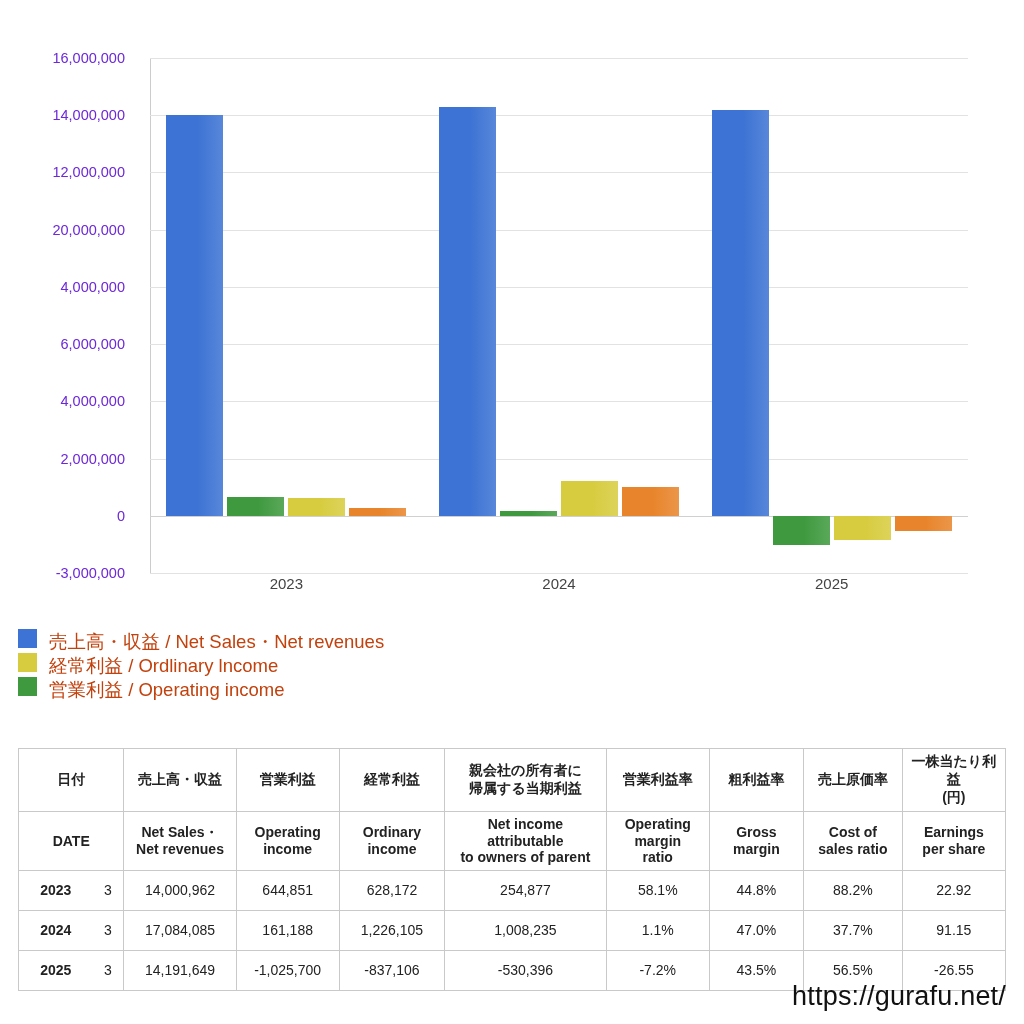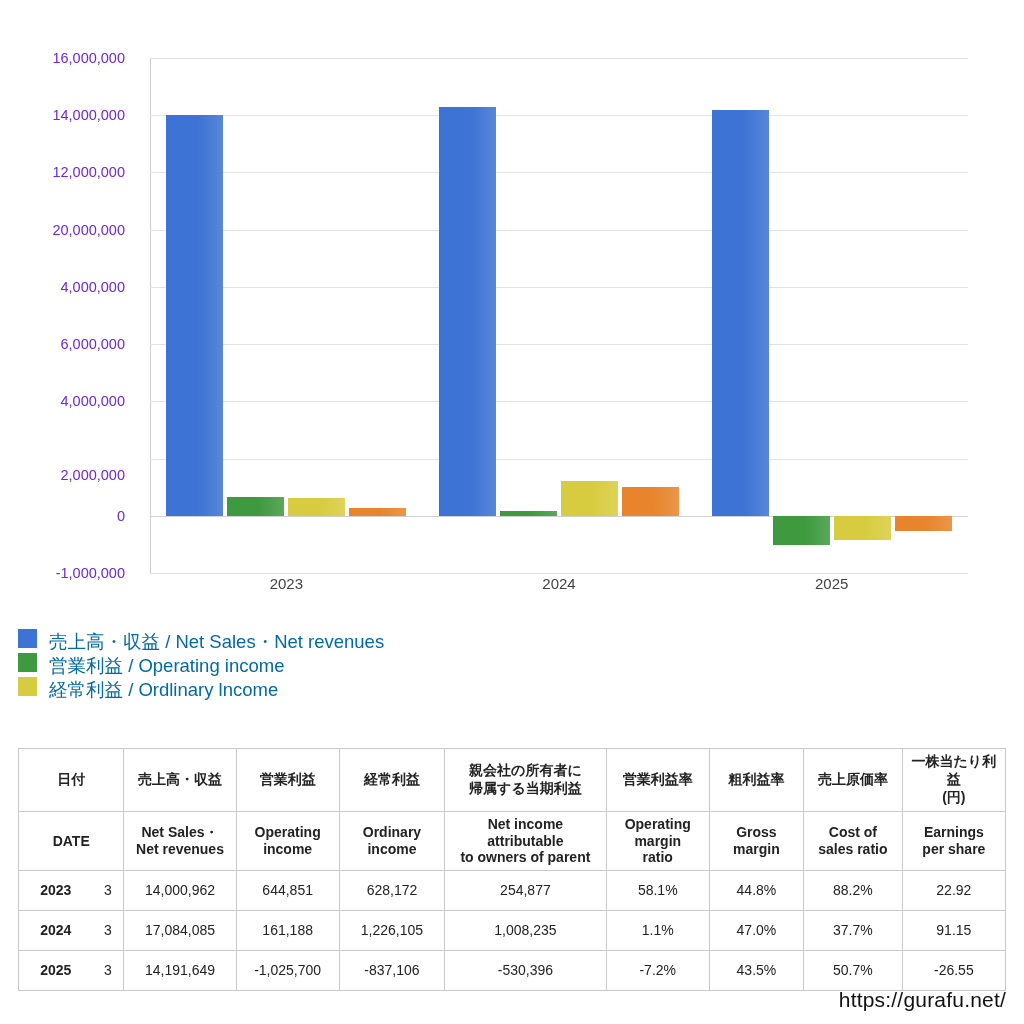--- a/index.html
+++ b/index.html
@@ -91,21 +91,21 @@
     height: 24px;
     margin-bottom: 0px;
   }
   .legend-swatch {
     width: 19px; height: 19px;
     margin-right: 12px;
     flex: 0 0 auto;
   }
   .legend-text {
     font-size: 18.5px;
-    color: #0369a1;
+    color: #c2410c;
     white-space: nowrap;
     margin-top: 6px;
   }
 
   
   .table-wrap {
     position: absolute;
     left: 18px; top: 748px;
     width: 988px;
   }
@@ -146,42 +146,42 @@
   col.c-ni    { width: 144px; }
   col.c-opm   { width: 92px; }
   col.c-gm    { width: 84px; }
   col.c-cos   { width: 88px; }
   col.c-eps   { width: 92px; }
 
   
   .footer {
     position: absolute;
     right: 18px; bottom: 12px;
-    font-size: 21px;
+    font-size: 27px;
     color: #111;
     letter-spacing: 0.2px;
   }
 </style>
 </head>
 <body>
 
 <div id="page">
 
   <div class="chart-area">
     <div class="ylabels" id="ylabels">
         <div class="ylabel-item" style="top: 0px;">16,000,000</div>
         <div class="ylabel-item" style="top: 57.2222px;">14,000,000</div>
         <div class="ylabel-item" style="top: 114.444px;">12,000,000</div>
         <div class="ylabel-item" style="top: 171.667px;">20,000,000</div>
         <div class="ylabel-item" style="top: 228.889px;">4,000,000</div>
         <div class="ylabel-item" style="top: 286.111px;">6,000,000</div>
         <div class="ylabel-item" style="top: 343.333px;">4,000,000</div>
-        <div class="ylabel-item" style="top: 400.556px; margin-top: 16px;">2,000,000</div>
+        <div class="ylabel-item" style="top: 400.556px;">2,000,000</div>
         <div class="ylabel-item" style="top: 457.778px;">0</div>
-        <div class="ylabel-item" style="top: 515px;">-1,000,000</div>
+        <div class="ylabel-item" style="top: 515px;">-3,000,000</div>
       </div>
     <div class="y-axis"></div>
     <div class="plot-wrap" id="plot">
         <div class="grid-line" style="top: 515px;"></div>
         <div class="axis-zero" style="top: 457.778px;"></div>
         <div class="grid-line" style="top: 400.556px;"></div>
         <div class="grid-line" style="top: 343.333px;"></div>
         <div class="grid-line" style="top: 286.111px;"></div>
         <div class="grid-line" style="top: 228.889px;"></div>
         <div class="grid-line" style="top: 171.667px;"></div>
@@ -209,26 +209,26 @@
         <div class="xlabel-item" style="left: 681.667px;">2025</div>
       </div>
   </div>
 
   <div class="legend" id="legend">
       <div class="legend-row">
         <span class="legend-swatch" style="background: rgb(61, 115, 212);"></span>
         <span class="legend-text">売上高・収益 / Net Sales・Net revenues</span>
       </div>
       <div class="legend-row">
+        <span class="legend-swatch" style="background: rgb(215, 204, 63);"></span>
+        <span class="legend-text">経常利益 / Ordlinary lncome</span>
+      </div>
+      <div class="legend-row">
         <span class="legend-swatch" style="background: rgb(63, 154, 63);"></span>
         <span class="legend-text">営業利益 / Operating income</span>
-      </div>
-      <div class="legend-row">
-        <span class="legend-swatch" style="background: rgb(215, 204, 63);"></span>
-        <span class="legend-text">経常利益 / Ordlinary lncome</span>
       </div>
     </div>
 
   <div class="table-wrap">
     <table class="fin">
       <colgroup>
         <col class="c-year">
           <col class="c-month">
           <col class="c-sales">
           <col class="c-op">
@@ -290,21 +290,21 @@
           </tr>
           <tr class="row-year">
             <td class="cell-year">2025</td>
             <td class="cell-month">3</td>
             <td class="num">14,191,649</td>
             <td class="num neg">-1,025,700</td>
             <td class="num neg">-837,106</td>
             <td class="num neg">-530,396</td>
             <td class="num neg">-7.2%</td>
             <td class="num">43.5%</td>
-            <td class="num">50.7%</td>
+            <td class="num">56.5%</td>
             <td class="num neg">-26.55</td>
           </tr>
         </tbody>
     </table>
   </div>
 
   <div class="footer">https://gurafu.net/</div>
 
 </div>
 

